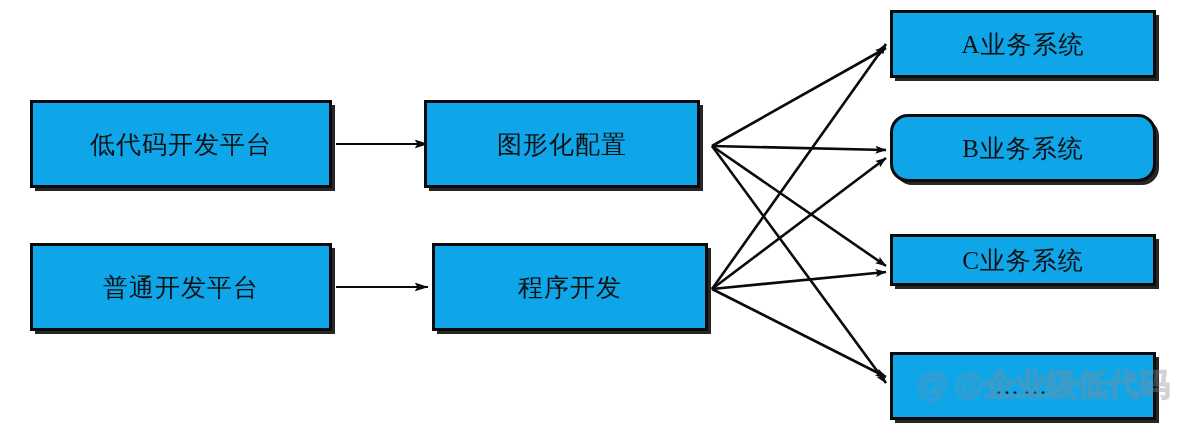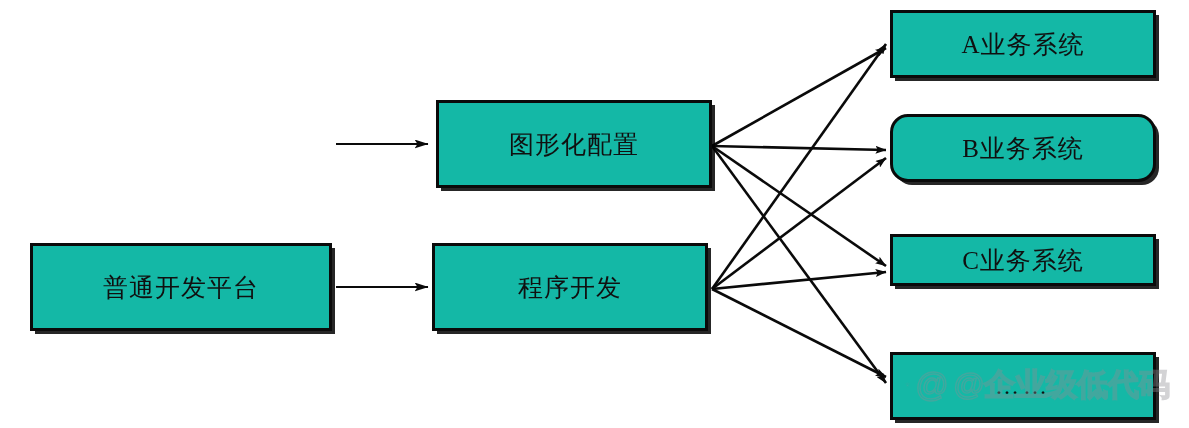--- a/index.html
+++ b/index.html
@@ -21,21 +21,21 @@
     position: absolute;
     left: 0;
     top: 0;
     width: 1189px;
     height: 428px;
     pointer-events: none;
   }
   .node {
     position: absolute;
     box-sizing: border-box;
-    background: #14b8a6;
+    background: #0ea5e9;
     border: 3px solid #0a0a0a;
     box-shadow: 4px 4px 0 -1px rgba(0,0,0,0.85);
     display: flex;
     align-items: center;
     justify-content: center;
     z-index: 2;
   }
   .node-label {
     font-family: "Liberation Serif", "DejaVu Serif", serif;
     font-size: 25px;
@@ -45,21 +45,21 @@
     white-space: nowrap;
   }
   .node-label.ellipsis {
     letter-spacing: 4px;
     font-size: 24px;
   }
   
   #node-lowcode   { left: 30px;  top: 100px; width: 302px; height: 88px; }
   #node-normal    { left: 30px;  top: 243px; width: 302px; height: 88px; }
   
-  #node-graphical { left: 436px; top: 100px; width: 276px; height: 88px; }
+  #node-graphical { left: 424px; top: 100px; width: 276px; height: 88px; }
   #node-program   { left: 432px; top: 243px; width: 276px; height: 88px; }
   
   #node-sys-a     { left: 890px; top: 10px;  width: 266px; height: 68px; }
   #node-sys-b     { left: 890px; top: 114px; width: 266px; height: 68px; border-radius: 18px; }
   #node-sys-c     { left: 890px; top: 234px; width: 266px; height: 52px; }
   #node-sys-more  { left: 890px; top: 352px; width: 266px; height: 68px; }
 
   
   #watermark {
     position: absolute;
@@ -132,20 +132,23 @@
       <line x1="712" y1="289" x2="886" y2="158" stroke="#0a0a0a" stroke-width="2.6" marker-end="url(#arrowhead)"></line>
     </g>
     <g>
       <line x1="712" y1="289" x2="886" y2="272" stroke="#0a0a0a" stroke-width="2.6" marker-end="url(#arrowhead)"></line>
     </g>
     <g>
       <line x1="712" y1="289" x2="886" y2="377" stroke="#0a0a0a" stroke-width="2.6" marker-end="url(#arrowhead)"></line>
     </g>
   </svg>
 
+  <div class="node" id="node-lowcode">
+    <span class="node-label">低代码开发平台</span>
+  </div>
 
   <div class="node" id="node-normal">
     <span class="node-label">普通开发平台</span>
   </div>
 
   <div class="node" id="node-graphical">
     <span class="node-label">图形化配置</span>
   </div>
 
   <div class="node" id="node-program">

